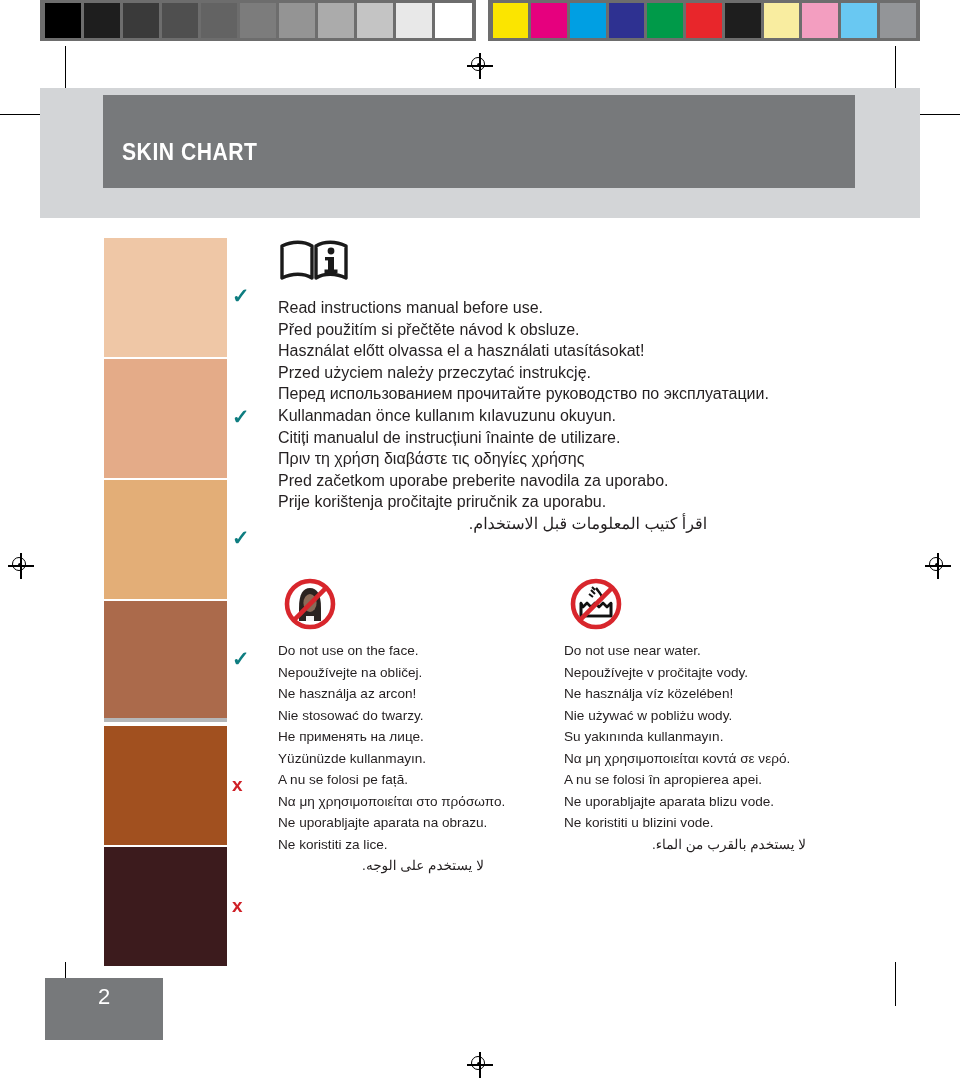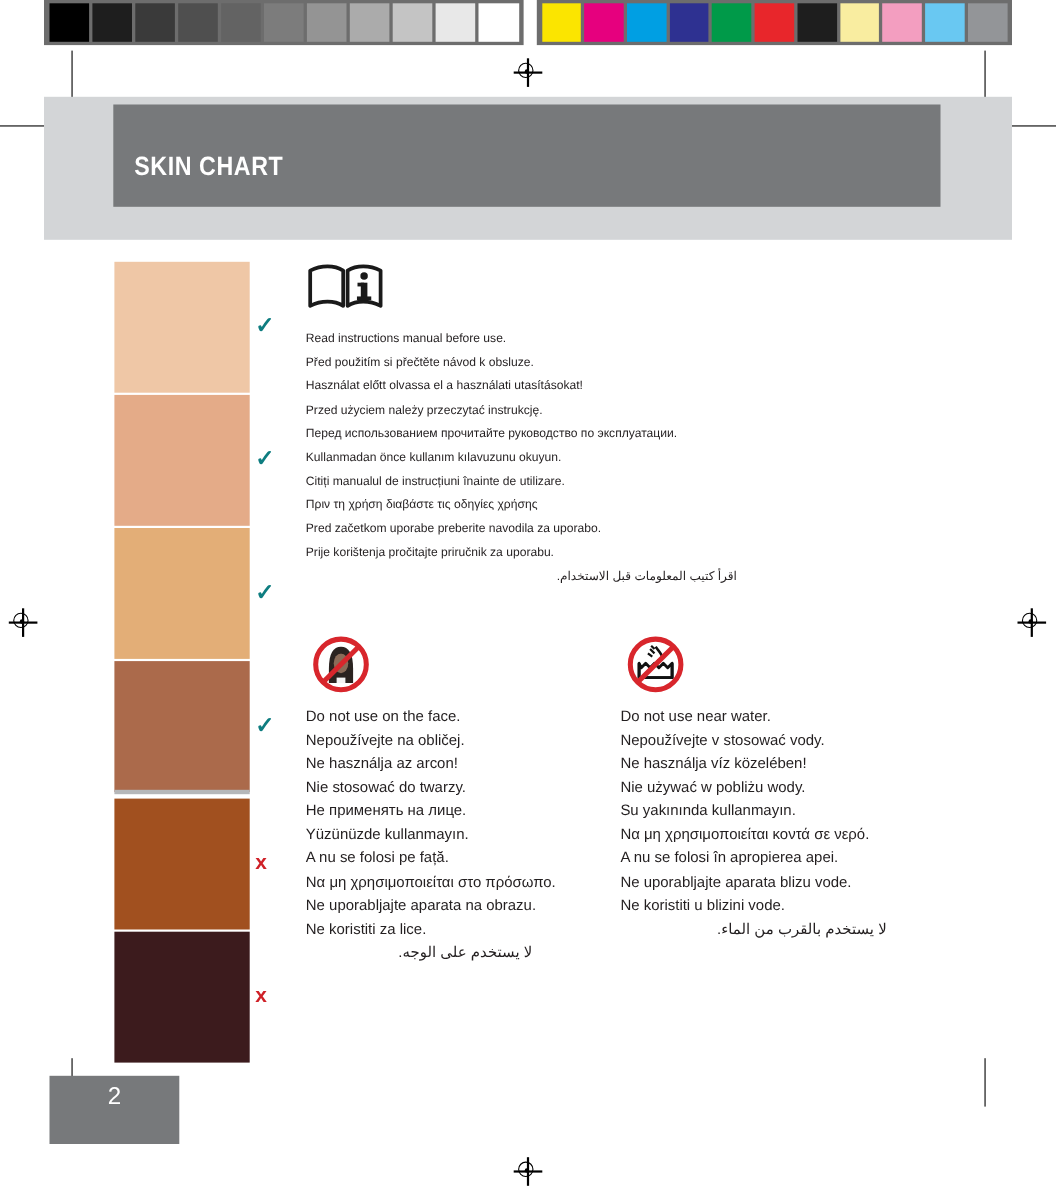--- a/index.html
+++ b/index.html
@@ -50,21 +50,21 @@
   
   .mark{position:absolute;font-size:21px;font-weight:bold;font-family:"Liberation Serif",serif;}
   .mark.tick{color:#0e7d80;}
   .mark.cross{color:#cf2027;font-family:"Liberation Sans",sans-serif;font-size:19px;}
 
   .manual-icon{position:absolute;left:278px;top:240px;width:72px;height:42px;}
 
   .block-instr{position:absolute;left:278px;top:298px;width:620px;}
   .block-instr p,.col p{
     margin:0 0 1px 0;
-    font-size:11px;color:#231f20;line-height:20.6px;
+    font-size:16px;color:#231f20;line-height:20.6px;
     font-family:"Liberation Sans", sans-serif;
     white-space:nowrap;
   }
   .rtl{direction:rtl;text-align:center;unicode-bidi:bidi-override;}
   .block-instr p.rtl{text-align:center;direction:rtl;unicode-bidi:plaintext;}
   .warn-icon-left{position:absolute;left:281px;top:577px;}
   .warn-icon-right{position:absolute;left:567px;top:577px;}
 
   .cols{position:absolute;top:641px;left:278px;width:620px;}
   .col{position:absolute;top:0;}
@@ -217,21 +217,21 @@
         <p>Не применять на лице.</p>
         <p>Yüzünüzde kullanmayın.</p>
         <p>A nu se folosi pe față.</p>
         <p>Να μη χρησιμοποιείται στο πρόσωπο.</p>
         <p>Ne uporabljajte aparata na obrazu.</p>
         <p>Ne koristiti za lice.</p>
         <p class="rtl">لا يستخدم على الوجه.</p>
       </div>
     <div class="col right" id="warnRight">
         <p>Do not use near water.</p>
-        <p>Nepoužívejte v stosować vody.</p>
+        <p>Nepoužívejte v pročitajte vody.</p>
         <p>Ne használja víz közelében!</p>
         <p>Nie używać w pobliżu wody.</p>
         <p>Su yakınında kullanmayın.</p>
         <p>Να μη χρησιμοποιείται κοντά σε νερό.</p>
         <p>A nu se folosi în apropierea apei.</p>
         <p>Ne uporabljajte aparata blizu vode.</p>
         <p>Ne koristiti u blizini vode.</p>
         <p class="rtl">لا يستخدم بالقرب من الماء.</p>
       </div>
   </div>

